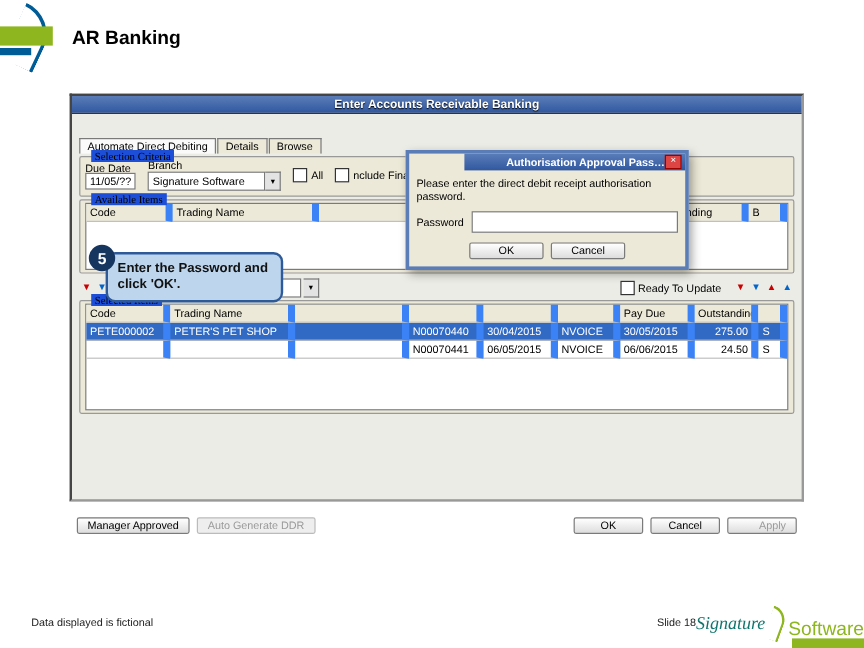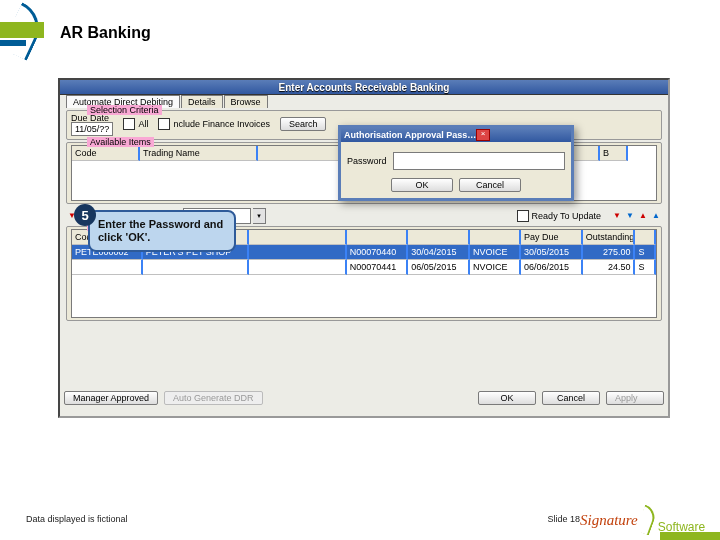--- a/index.html
+++ b/index.html
@@ -7,69 +7,69 @@
   
   .logo-area{position:absolute;left:0;top:0;width:50px;height:60px;}
   .logo-green{position:absolute;left:0;top:22px;width:44px;height:16px;background:#8eb61f;}
   .logo-blue{position:absolute;left:0;top:40px;width:26px;height:6px;background:#005c96;}
   .swoosh{position:absolute;left:10px;top:6px;width:26px;height:48px;border:3px solid #005c96;border-left:none;border-bottom:none;border-radius:0 40px 0 0;transform:rotate(25deg);}
   .title{position:absolute;left:60px;top:24px;font-weight:bold;font-size:16px;}
   
   .appwin{position:absolute;left:58px;top:78px;width:608px;height:336px;border:2px inset #999;background:#ecece6;font-size:9px;}
   .titlebar{height:14px;background:linear-gradient(180deg,#5a7db8 0%,#3158a0 100%);border-bottom:1px solid #333;display:flex;justify-content:center;align-items:center;}
   .titlebar span{color:#fff;font-size:10px;font-weight:bold;text-shadow:0 1px 1px #000;}
-  .winbody{padding:0 6px;position:relative;height:calc(100% - 22px);}
+  .winbody{padding:20px 6px;position:relative;height:calc(100% - 22px);}
   .tabs{display:flex;gap:1px;margin-bottom:2px;}
   .tab{border:1px solid #7a7a7a;border-bottom:none;padding:1px 6px;font-size:9px;background:#ece9d8;}
   .tab.active{background:#fafafa;font-weight:normal;}
   
   .group{border:1px solid #999;border-radius:2px;padding:2px 4px 4px 4px;margin-bottom:2px;position:relative;background:#ece9d8;}
-  .group-legend{position:absolute;top:-6px;left:20px;background:#f9a8d4;font-size:9px;padding:0 3px;}
+  .group-legend{position:absolute;top:-6px;left:9px;background:#1d4ed8;font-size:9px;padding:0 3px;font-family:Liberation Serif, serif;}
   .grid{display:flex;align-items:center;gap:4px;font-size:9px;}
   .grid label{white-space:nowrap;}
   .field{border:1px solid #7a7a7a;background:#fff;padding:1px 3px;height:12px;line-height:12px;font-size:9px;}
   .dropdown{display:inline-flex;align-items:center;}
   .dropdown .field{min-width:40px;}
   .dd-btn{width:12px;height:14px;background:#e3e3e3;border:1px solid #7a7a7a;border-left:none;display:inline-flex;align-items:center;justify-content:center;font-size:7px;}
   .checkbox{display:inline-flex;align-items:center;gap:3px;}
   .checkbox .box{width:10px;height:10px;border:1px solid #333;background:#fff;display:inline-block;}
   .btn{border:1px solid #7a7a7a;background:linear-gradient(#fff,#ddd);padding:1px 8px;font-size:9px;border-radius:2px;}
   
   .table{border:1px solid #7a7a7a;background:#fff;font-size:9px;}
   .trow{display:flex;}
-  .th,.td{border-right:2px solid #3b82f6;border-bottom:1px solid #c0c0c0;padding:1px 3px;height:12px;line-height:12px;overflow:hidden;white-space:nowrap;}
+  .th,.td{border-right:6px solid #3b82f6;border-bottom:1px solid #c0c0c0;padding:1px 3px;height:12px;line-height:12px;overflow:hidden;white-space:nowrap;}
   .th{background:#ece9d8;font-weight:normal;}
   
   .filterbar{display:flex;align-items:center;gap:2px;padding:2px 0;}
   .flt{width:10px;height:10px;font-weight:bold;display:inline-block;text-align:center;}
   
   .bottombar{position:absolute;left:4px;right:4px;bottom:4px;display:flex;justify-content:space-between;align-items:center;}
   
   .dialog{position:absolute;left:278px;top:30px;width:230px;border:3px solid #5a7db8;background:#ece9d8;box-shadow:3px 3px 8px rgba(0,0,0,.4);font-size:9px;z-index:50;}
-  .dialogtitle{height:14px;background:linear-gradient(180deg,#5a7db8 0%,#3158a0 100%);display:flex;align-items:center;justify-content:flex-start;padding:0 3px;}
+  .dialogtitle{height:14px;background:linear-gradient(180deg,#5a7db8 0%,#3158a0 100%);display:flex;align-items:center;justify-content:flex-end;padding:0 3px;margin-left:46px;}
   .dialogtitle span{color:#fff;font-weight:bold;font-size:9px;}
   .dialogclose{width:12px;height:10px;background:#d44;border:1px solid #900;color:#fff;font-size:8px;line-height:8px;text-align:center;}
   .dialogbody{padding:6px;}
   .dialogbody .msg{margin-bottom:6px;font-size:9px;line-height:11px;}
   .dialogfieldrow{display:flex;align-items:center;gap:6px;margin:4px 0 8px 0;}
   .dialogfieldrow .field{flex:1;height:14px;}
   .dialogbtnrow{display:flex;justify-content:center;gap:6px;}
   
   .stepnum{position:absolute;left:74px;top:204px;width:22px;height:22px;border-radius:50%;background:#17365f;color:#fff;display:flex;align-items:center;justify-content:center;font-weight:bold;font-size:13px;z-index:60;}
   .callout{position:absolute;left:88px;top:210px;width:128px;background:#bdd6ee;border:2px solid #2e5a99;border-radius:8px;padding:6px 8px;font-size:11px;font-weight:bold;color:#111;z-index:55;line-height:13px;}
   .callarrow{position:absolute;left:214px;top:230px;width:0;height:0;border-left:16px solid #bdd6ee;border-top:10px solid transparent;border-bottom:10px solid transparent;z-index:54;}
   
   .notebox{position:absolute;left:248px;top:426px;width:236px;background:#e7e6b8;border:2px solid #a6a06a;border-radius:10px;padding:6px 10px;font-size:11px;line-height:13px;}
   .notebox b{font-weight:bold;}
   
   .footnote{position:absolute;left:26px;bottom:16px;font-size:9px;color:#222;}
   .slidenum{position:absolute;right:140px;bottom:16px;font-size:9px;color:#222;}
   .footerlogo{position:absolute;right:0;bottom:0;width:140px;height:40px;display:flex;align-items:center;}
-  .footerlogo .sig{font-style:italic;font-family:Georgia,serif;font-size:15px;color:#c2410c;}
-  .footerlogo .sw{font-size:12px;color:#8eb61f;margin-left:2px;align-self:flex-end;margin-bottom:6px;}
+  .footerlogo .sig{font-style:italic;font-family:Georgia,serif;font-size:15px;color:#0f766e;}
+  .footerlogo .sw{font-size:16px;color:#8eb61f;margin-left:2px;align-self:flex-end;margin-bottom:6px;}
   .footerlogo .bar{position:absolute;right:0;bottom:0;width:60px;height:8px;background:#8eb61f;}
   .footerlogo .sw-curve{width:12px;height:26px;border:2px solid #8eb61f;border-left:none;border-bottom:none;border-radius:0 16px 0 0;transform:rotate(20deg);margin:0 2px;}
 
   
   .u-code{width:60px}.u-tname{width:110px}.u-ph1{width:80px}.u-ph2{width:90px}
   .u-pay{width:70px}.u-out{width:70px}.u-b{width:20px}
   
   .l-code{width:70px}.l-tname{width:110px}.l-ph1{width:100px}.l-inv{width:60px}
   .l-date{width:60px}.l-type{width:48px}.l-pay{width:60px}.l-out{width:50px}.l-b{width:14px}
 
@@ -101,20 +101,27 @@
         <div class="tab">Details</div>
         <div class="tab">Browse</div>
       </div>
 
       <div class="group">
         <div class="group-legend">Selection Criteria</div>
         <div class="grid" style="gap:10px;">
           <div>
             <label>Due Date</label><br>
             <span class="field" style="width:56px">11/05/??</span>
+          </div>
+          <div>
+            <label>Branch</label><br>
+            <span class="dropdown">
+              <span class="field" style="width:90px">Signature Software</span>
+              <span class="dd-btn">▾</span>
+            </span>
           </div>
           <div class="checkbox">
             <span class="box"></span>
             <span>All</span>
           </div>
           <div class="checkbox">
             <span class="box"></span>
             <span>nclude Finance Invoices</span>
           </div>
           <div class="btn">Search</div>
@@ -205,30 +212,31 @@
       </div>
 
       <div class="bottombar">
         <div style="display:flex;gap:6px;">
           <div class="btn">Manager Approved</div>
           <div class="btn" style="color:#999;border-color:#bbb;background:#eee">Auto Generate DDR</div>
         </div>
         <div style="display:flex;gap:6px;">
           <div class="btn" style="min-width:40px;text-align:center">OK</div>
           <div class="btn" style="min-width:40px;text-align:center">Cancel</div>
-          <div class="btn" style="min-width:40px;text-align:left;color:#999">Apply</div>
+          <div class="btn" style="min-width:40px;text-align:right;color:#999">Apply</div>
         </div>
       </div>
 
       <div class="dialog">
         <div class="dialogtitle">
           <span>Authorisation Approval Pass…</span>
           <div class="dialogclose">×</div>
         </div>
         <div class="dialogbody">
+          <div class="msg">Please enter the direct debit receipt authorisation password.</div>
           <div class="dialogfieldrow">
             <label>Password</label>
             <input class="field" type="password" value="" style="">
           </div>
           <div class="dialogbtnrow">
             <div class="btn" style="min-width:44px;text-align:center">OK</div>
             <div class="btn" style="min-width:44px;text-align:center">Cancel</div>
           </div>
         </div>
       </div>

